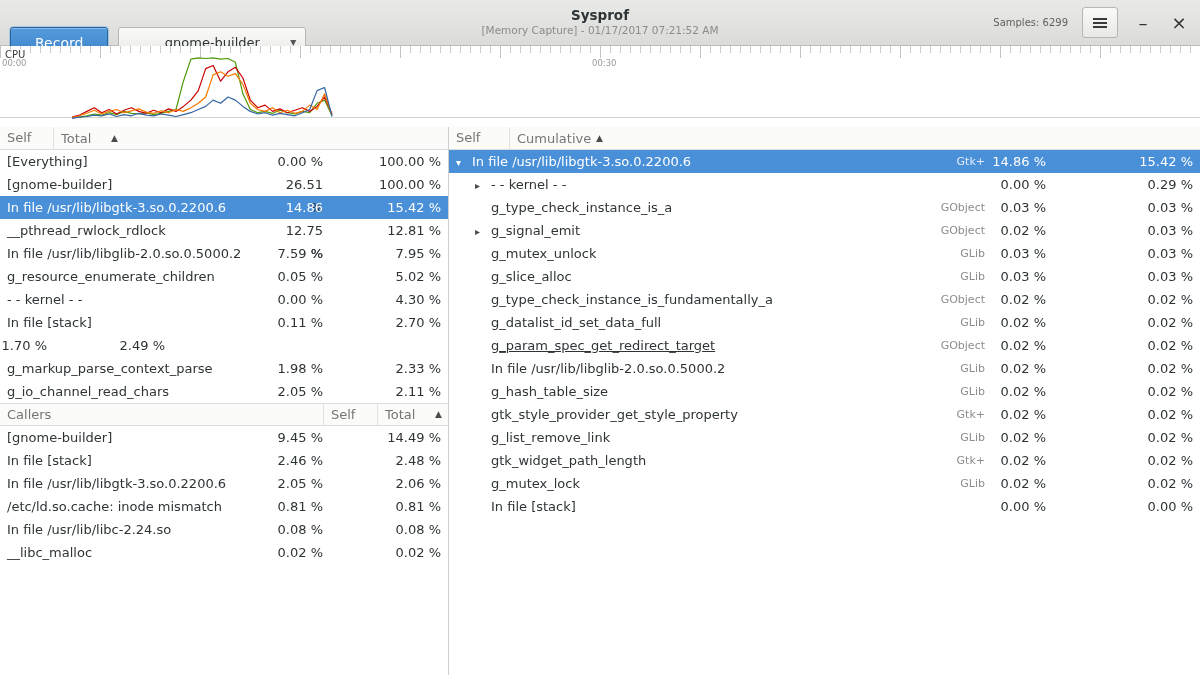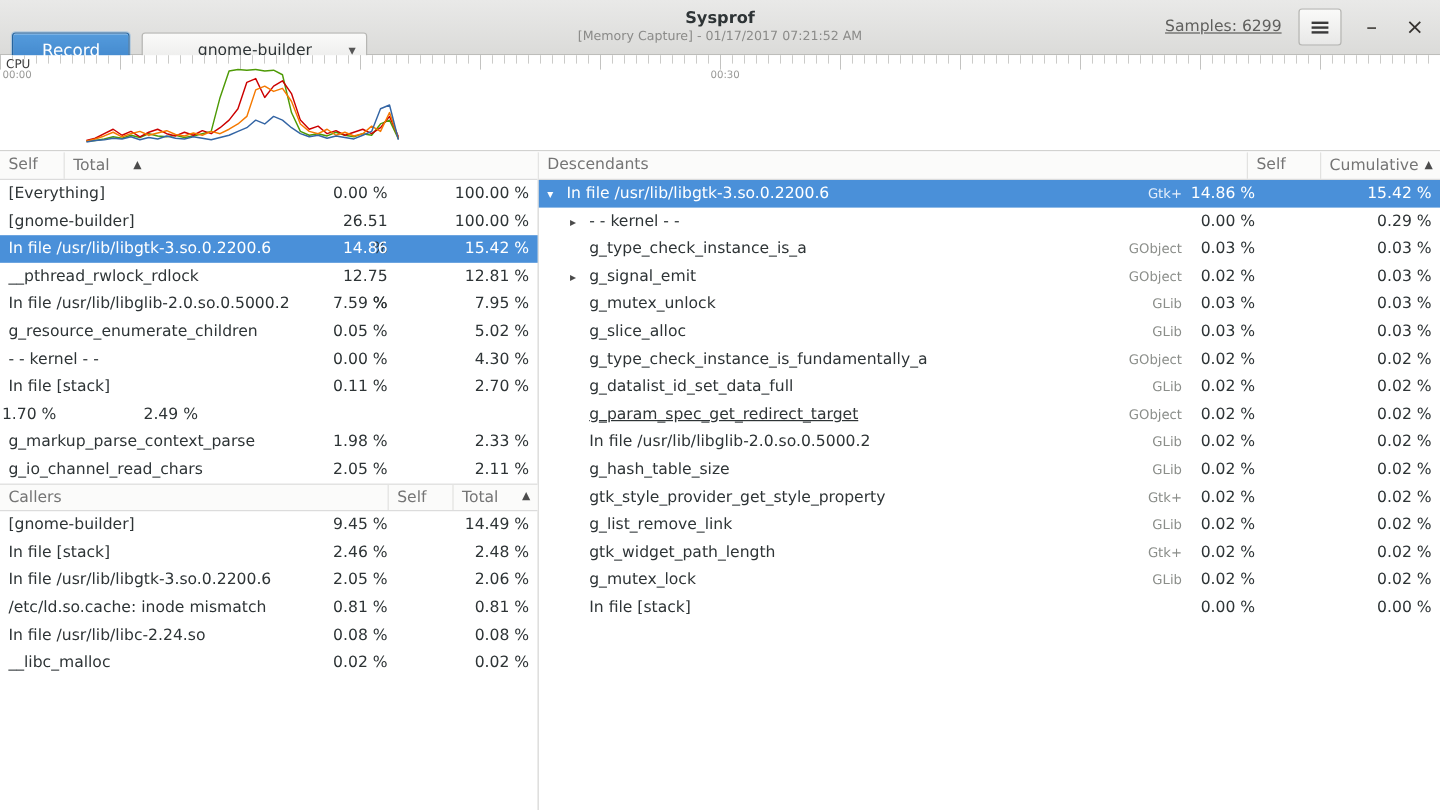--- a/index.html
+++ b/index.html
@@ -33,39 +33,39 @@
     font-family: inherit; cursor: pointer;
   }
   .combo-arrow { position: absolute; right: 9px; top: 7px; color: #565656; font-size: 12px; }
   .hb-center {
     position: absolute; left: 50%; transform: translateX(-50%);
     text-align: center; line-height: 1.25; top: 7px;
   }
   .hb-title { font-size: 13.5px; font-weight: bold; color: #2e3436; }
   .hb-subtitle { font-size: 10.5px; color: #8b8b89; }
   .hb-right { margin-left: auto; display: flex; align-items: center; gap: 14px; }
-  .samples { font-size: 13px; color: #5f5f5d; text-decoration: underline; }
+  .samples { font-size: 10px; color: #5f5f5d; }
   .menu-btn {
     width: 36px; height: 31px;
     background: linear-gradient(#fafaf9, #e8e8e7);
     border: 1px solid #b6b6b3; border-radius: 3px;
     display: flex; align-items: center; justify-content: center; cursor: pointer;
   }
   .hamburger {
     width: 14px; height: 2px; background: #3a3a3a; display: block;
     box-shadow: 0 -4px 0 #3a3a3a, 0 4px 0 #3a3a3a;
   }
   .win-btn {
     background: none; border: none; font-size: 18px; color: #35322f;
     width: 22px; height: 30px; line-height: 28px; cursor: pointer; font-family: inherit;
   }
 
   
   .cpu-area {
-    position: absolute; top: 46px; left: 0; right: 0; height: 80px;
+    position: absolute; top: 46px; left: 0; right: 0; height: 72px;
     background: #ffffff; border-bottom: 1px solid #d2d2d0;
   }
   .ruler {
     position: absolute; top: 0; left: 0; right: 0; height: 7px;
     background: repeating-linear-gradient(90deg, #cbcbc9 0 1px, transparent 1px 10px);
   }
   .ruler-major {
     position: absolute; top: 0; left: 0; right: 0; height: 12px;
     background: repeating-linear-gradient(90deg, #c3c3c1 0 1px, transparent 1px 100px);
   }
@@ -263,21 +263,20 @@
   <div class="trow">
     <span class="c-name">__libc_malloc</span>
     <span class="c-self">0.02 %</span>
     <span class="c-total">0.02 %</span>
   </div>
 </div>
   </div>
 
   <div class="right-pane">
     <div class="thead">
-      <div class="h-name">Descendants</div>
       <div class="h-dself">Self</div>
       <div class="h-dcum">
         <span>Cumulative</span>
         <span class="sort-arrow">▲</span>
       </div>
     </div>
     <div id="desc-body">
   <div class="trow drow selected">
     <span class="c-name" style="padding-left: 7px;"><span class="expander">▾</span><span class="dname">In file /usr/lib/libgtk-3.so.0.2200.6</span></span>
     <span class="c-cat">Gtk+</span>

